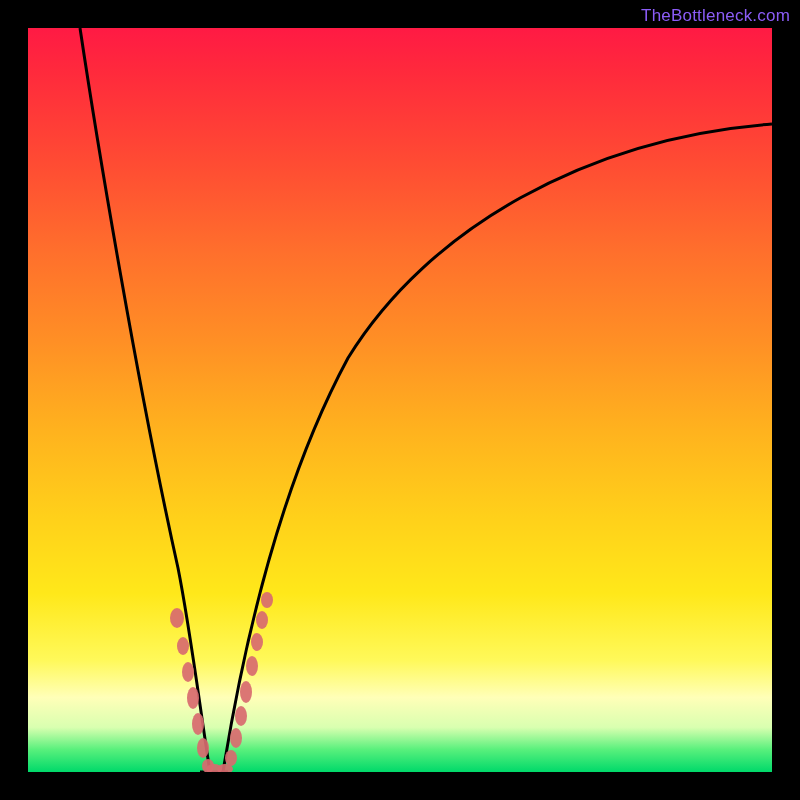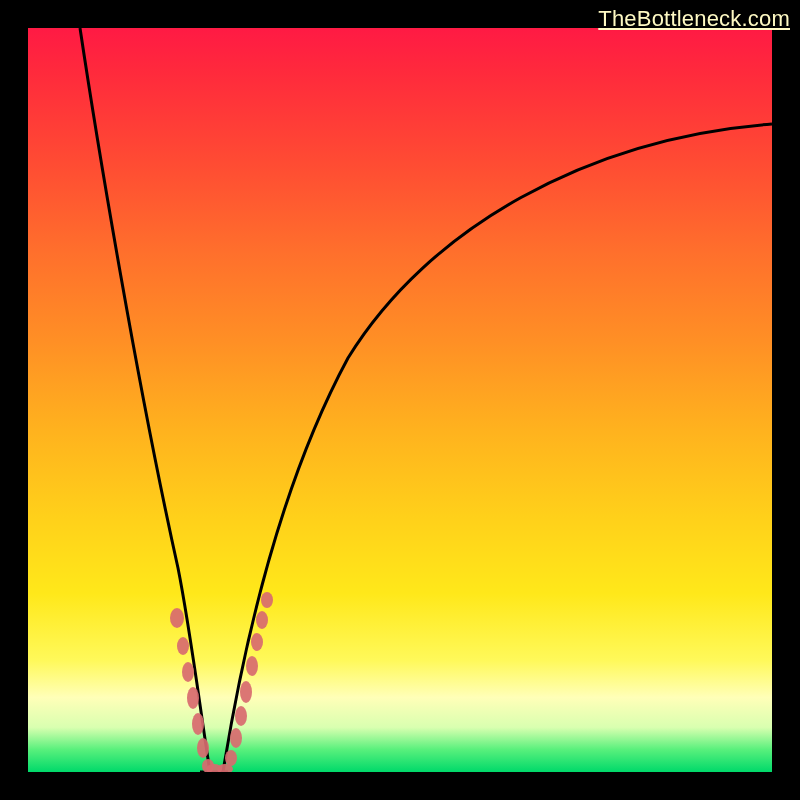--- a/index.html
+++ b/index.html
@@ -38,26 +38,25 @@
       #ffffb8 90%,
       #d9ffb0 94%,
       #58f07c 97%,
       #00d96a 100%
     );
   }
   .watermark {
     position: absolute;
     top: 6px;
     right: 10px;
-    color: #fef9c3;
-    font-size: 22px;
+    color: #8b5cf6;
+    font-size: 17px;
     font-weight: 500;
     letter-spacing: 0.2px;
     pointer-events: none;
-    text-decoration: underline;
   }
   svg.curve {
     position: absolute;
     inset: 0;
     width: 100%;
     height: 100%;
     pointer-events: none;
   }
   .dot {
     fill: #d86a6f;

